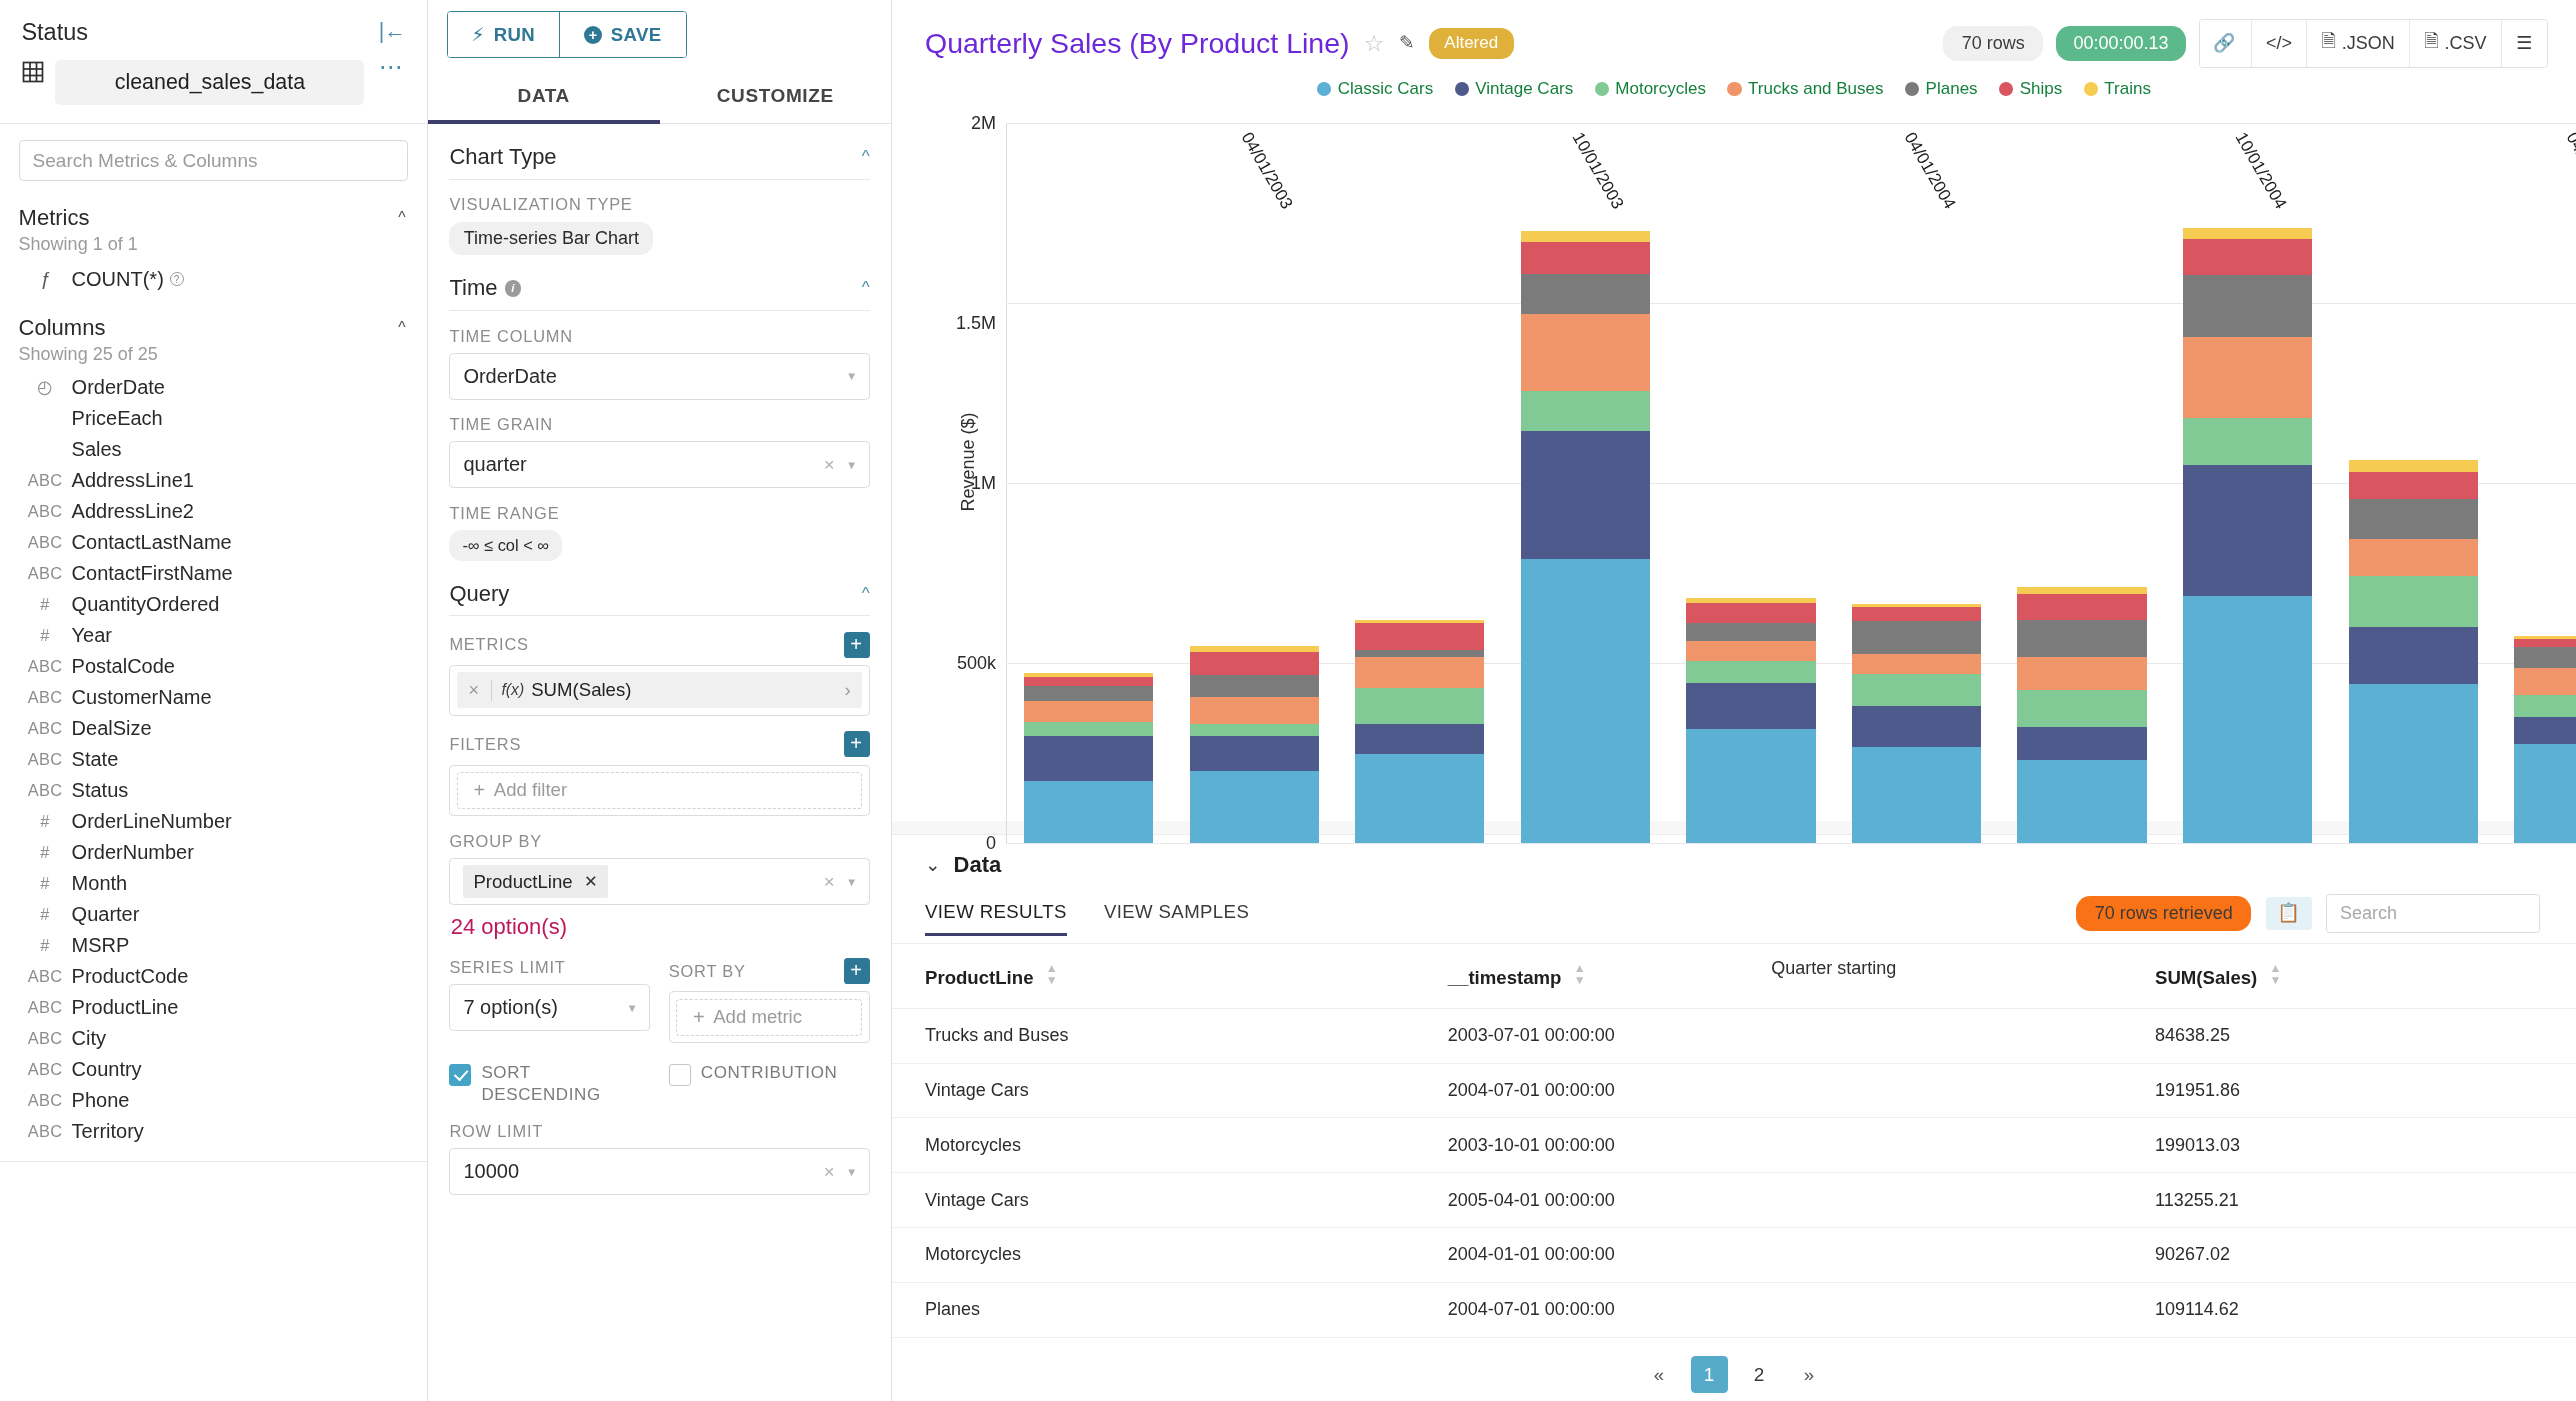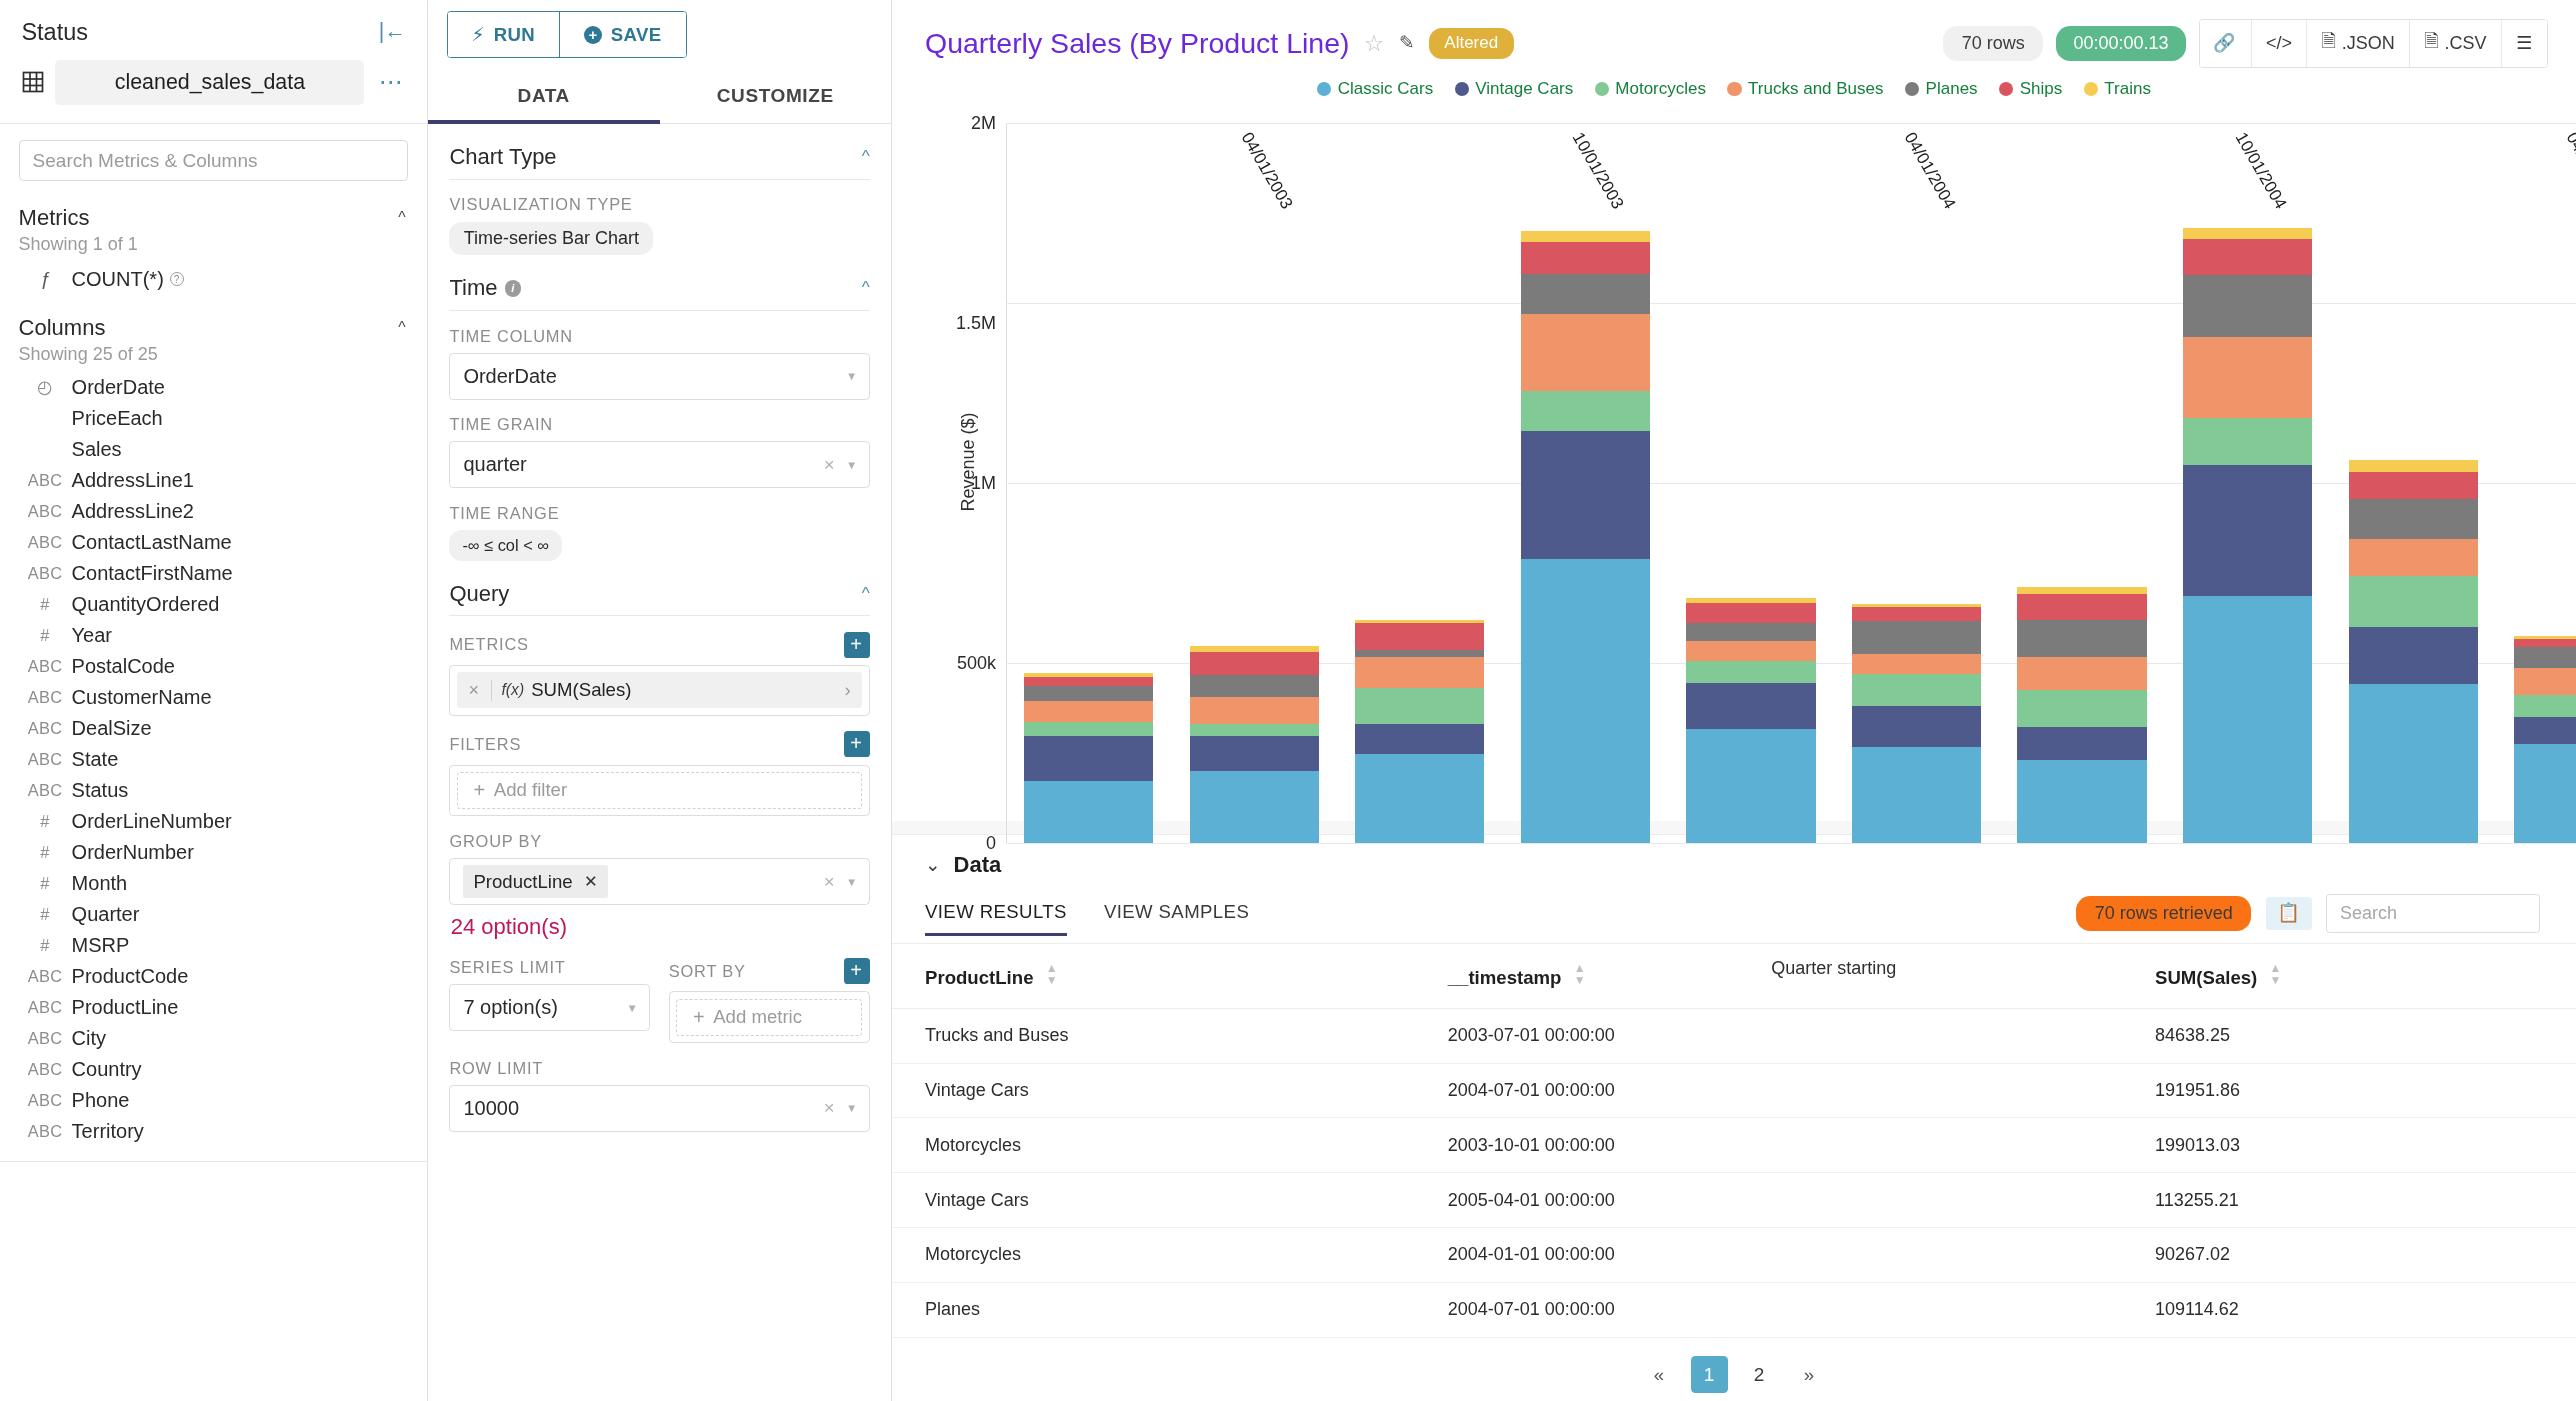--- a/index.html
+++ b/index.html
@@ -17,21 +17,21 @@
     background: #fff; border-right: 0.7px solid #e0e0e0;
     display: flex; flex-direction: column;
   }
   .ds-header {
     display: flex; align-items: center; justify-content: space-between;
     padding: 18.6px 21.4px 4.3px 21.4px;
   }
   .ds-header .ds-title { font-size: 23.5px; font-weight: 400; color: #2a2a2a; }
   .collapse-icon { color: #4a90ab; font-size: 21.4px; cursor: pointer; line-height: 1; }
   .ds-select-row {
-    display: flex; align-items: center; gap: 10px;
+    display: flex; gap: 10px;
     padding: 10px 18.6px 18.6px 21.4px;
     border-bottom: 0.7px solid #e8e8e8;
   }
   .grid-icon { width: 24px; height: 24px; flex: 0 0 24px; position: relative; }
   .grid-icon svg { width: 24px; height: 24px; display: block; }
   .ds-name-box {
     flex: 1; background: #f2f2f2; border-radius: 5px;
     padding: 10px 7.1px; text-align: center;
     font-size: 21.4px; color: #1f1f1f;
     overflow: hidden; white-space: nowrap; text-overflow: ellipsis;
@@ -576,20 +576,30 @@
           </div>
           <div class="drop-zone">
             <div class="dashed-zone">
               <span class="dplus">+</span>
               <span>Add metric</span>
             </div>
           </div>
         </div>
       </div>
 
+      <div class="two-col">
+        <div class="cb-row">
+          <span class="cbox on"></span>
+          <span class="cb-label">SORT DESCENDING</span>
+        </div>
+        <div class="cb-row">
+          <span class="cbox"></span>
+          <span class="cb-label">CONTRIBUTION</span>
+        </div>
+      </div>
 
       <div class="ctl">
         <div class="ctl-label">
             <span>ROW LIMIT</span>
           </div>
         <div class="sel-box">
           <span class="sel-val">10000</span>
           <span class="sel-x">×</span>
           <span class="caret-dn">▼</span>
         </div>

